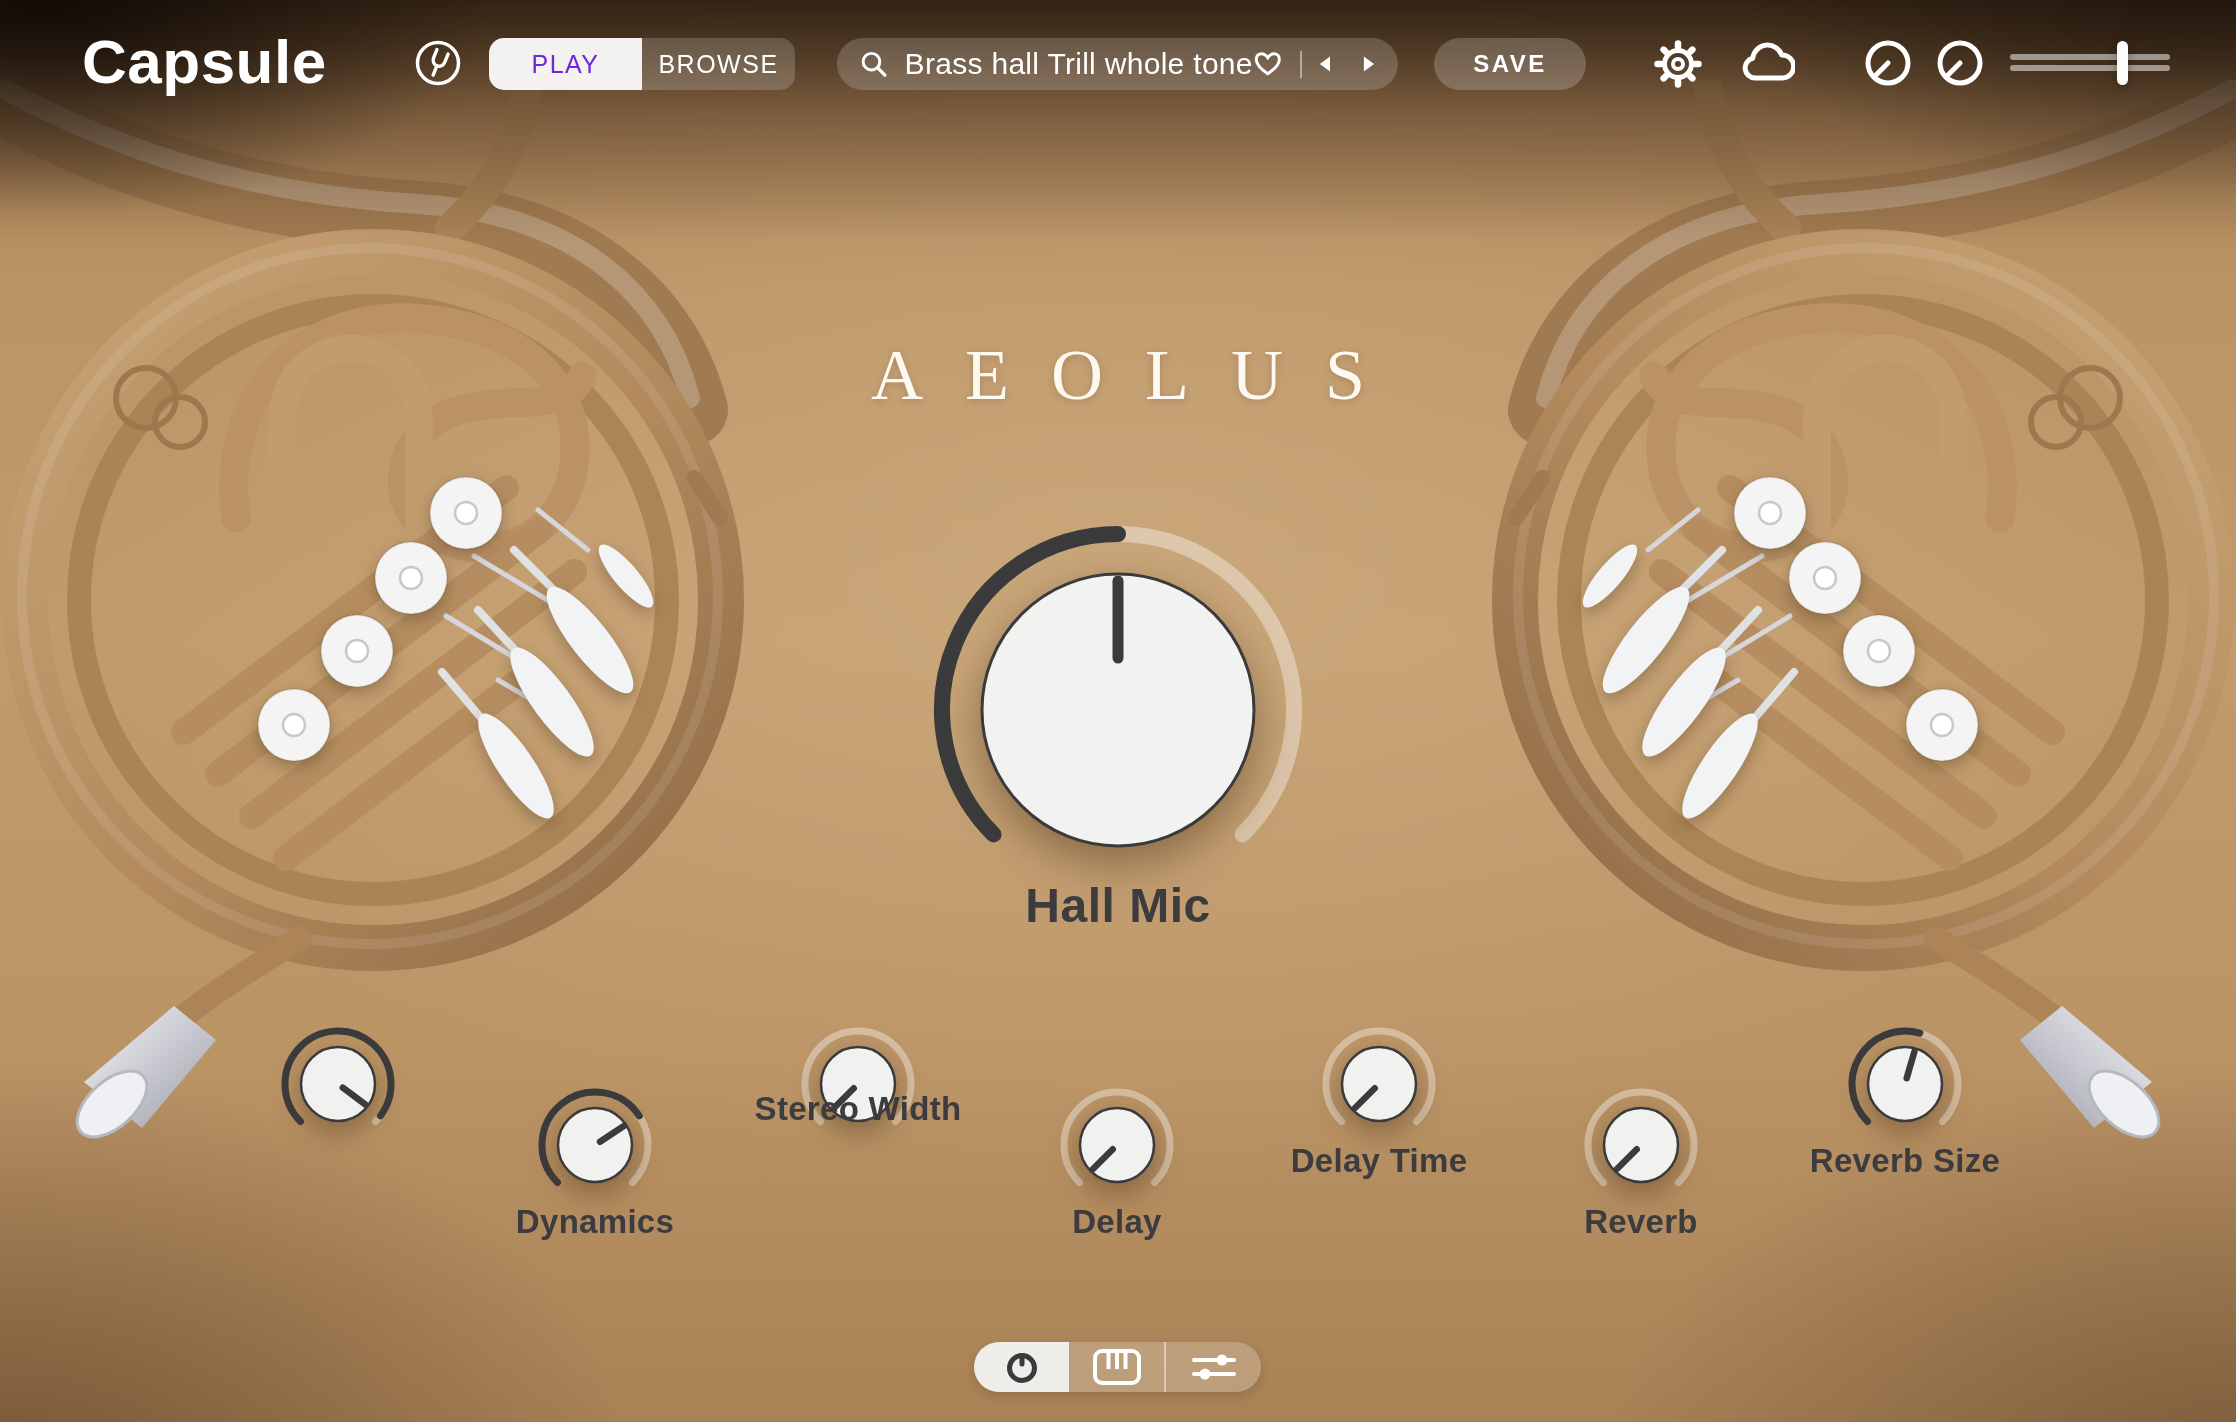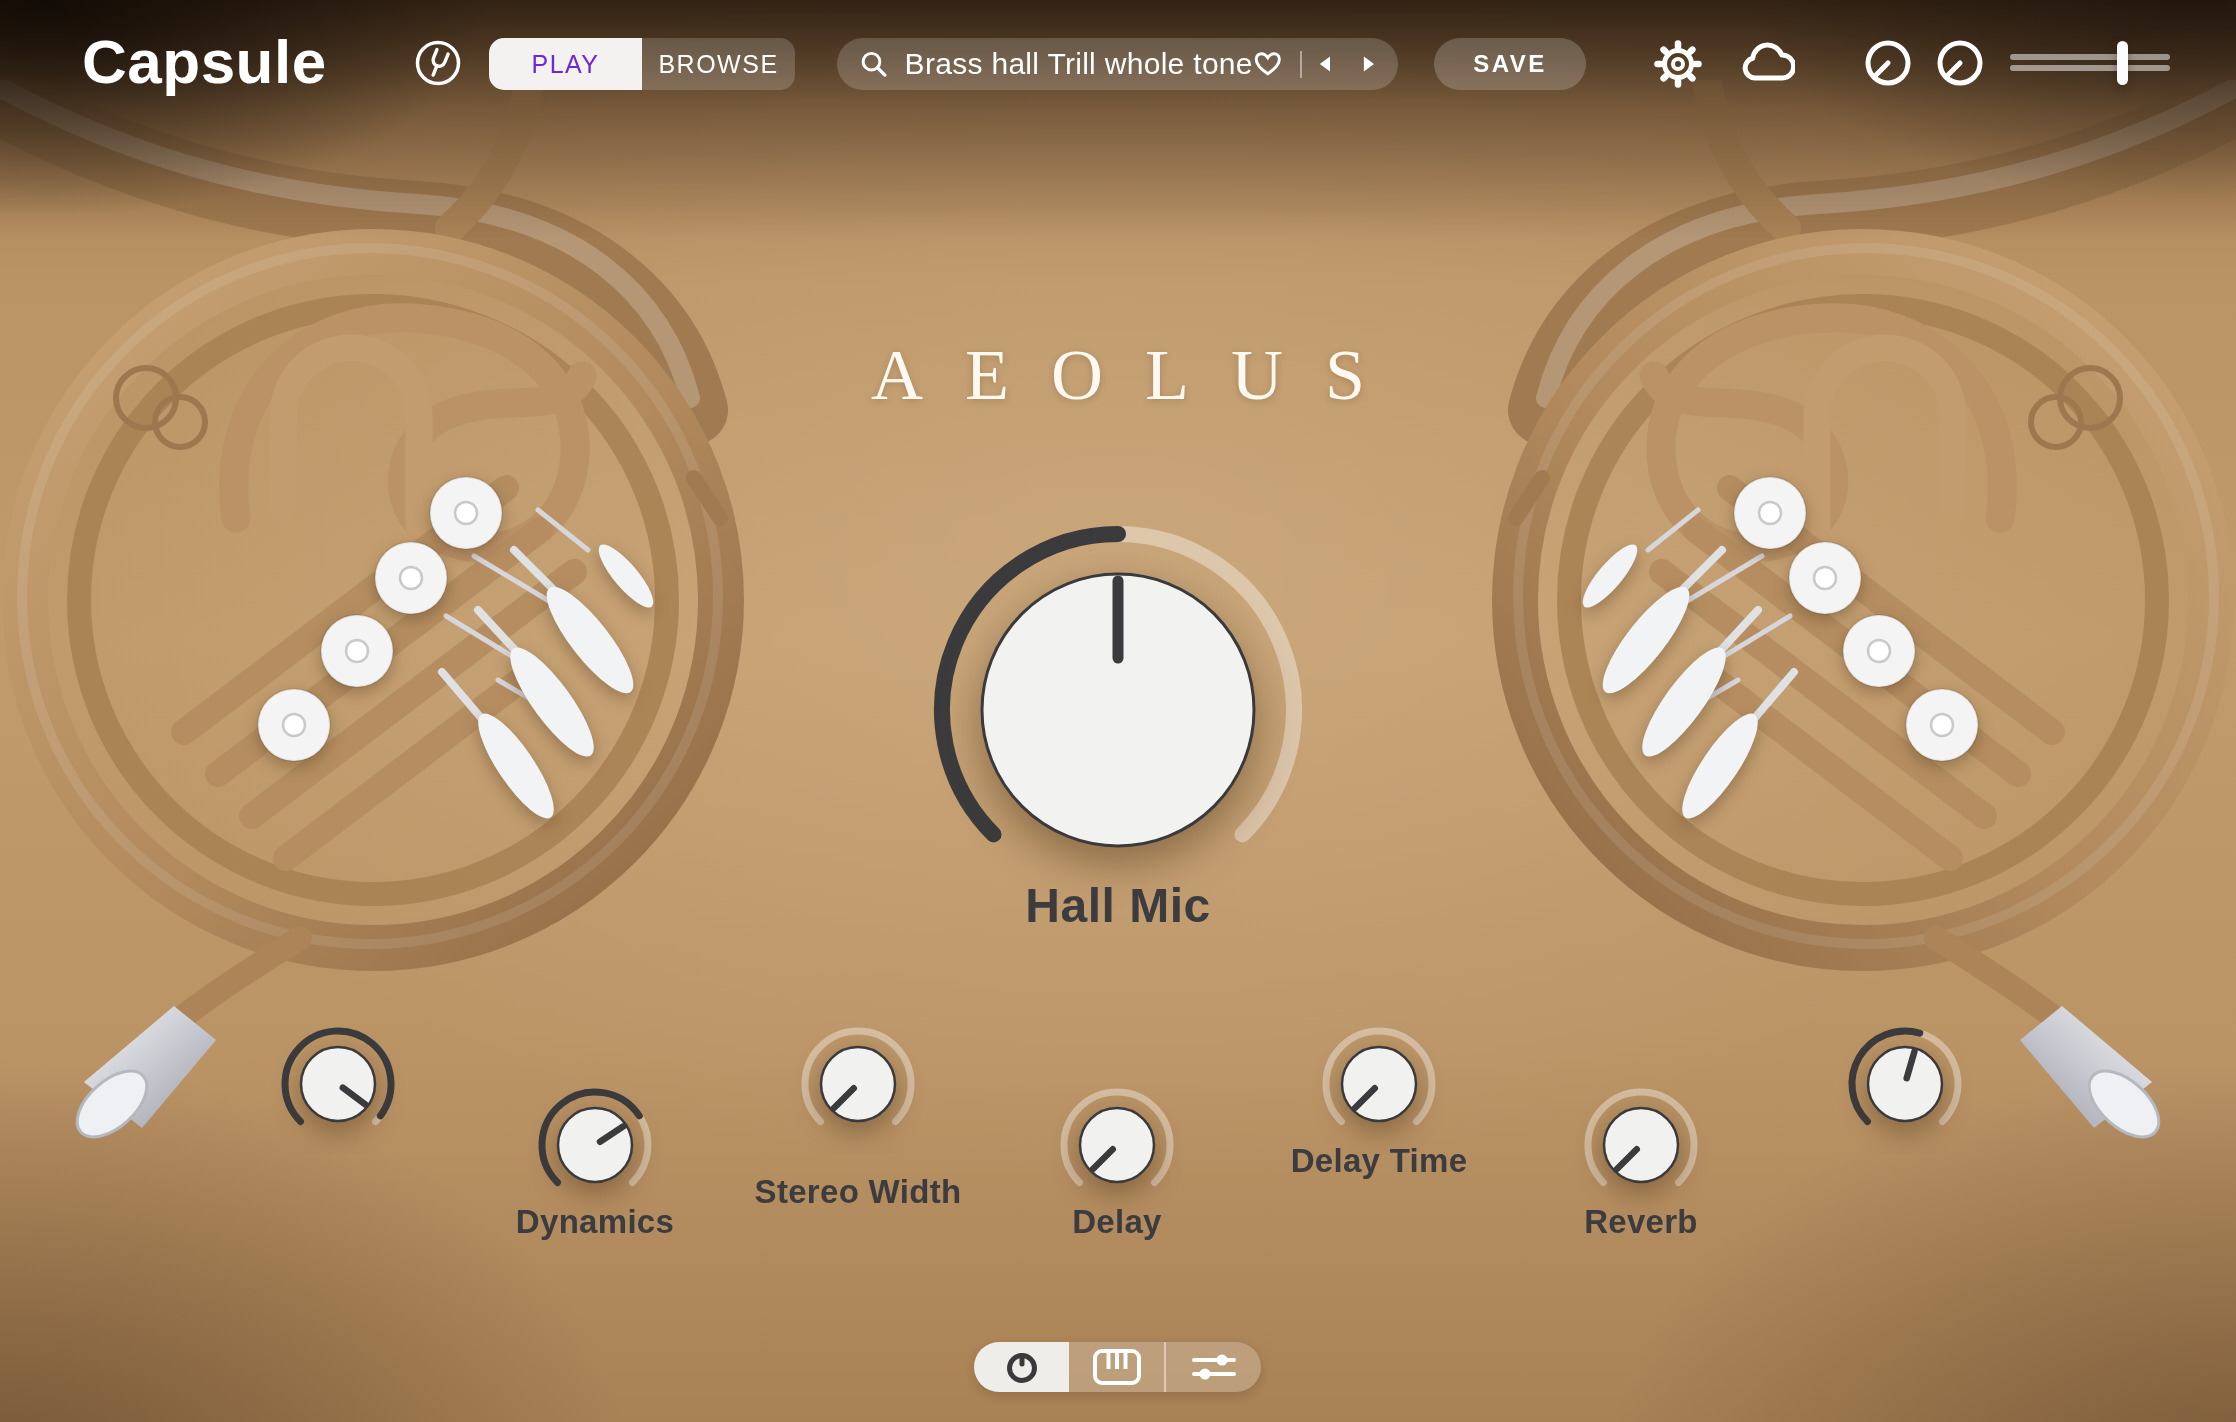--- a/index.html
+++ b/index.html
@@ -264,21 +264,21 @@
   <div class="knob-label" style="left:415px;top:1203px">Dynamics</div>
 
   <div class="knob" style="left:788px;top:1014px">
     <svg class="knob-svg" width="140" height="140" viewBox="0 0 140 140">
       <path class="arc-light" stroke-width="7" d="M 32.52334059711297 107.47665940288701 A 53 53 0 1 1 107.47665940288702 107.47665940288701"></path>
         <path class="arc-dark" stroke-width="7"></path>
       <circle class="face" cx="70" cy="70" r="37" stroke-width="2.5"></circle>
       <line class="pointer" x1="70" y1="36" x2="70" y2="64" stroke-width="6.5" transform="rotate(-135 70 70)"></line>
     </svg>
   </div>
-  <div class="knob-label" style="left:678px;top:1173px">Stereo Width</div>
+  <div class="knob-label" style="left:678px;top:1090px">Stereo Width</div>
 
   <div class="knob" style="left:1047px;top:1075px">
     <svg class="knob-svg" width="140" height="140" viewBox="0 0 140 140">
       <path class="arc-light" stroke-width="7" d="M 32.52334059711297 107.47665940288701 A 53 53 0 1 1 107.47665940288702 107.47665940288701"></path>
         <path class="arc-dark" stroke-width="7"></path>
       <circle class="face" cx="70" cy="70" r="37" stroke-width="2.5"></circle>
       <line class="pointer" x1="70" y1="36" x2="70" y2="64" stroke-width="6.5" transform="rotate(-135 70 70)"></line>
     </svg>
   </div>
   <div class="knob-label" style="left:937px;top:1203px">Delay</div>
@@ -304,20 +304,21 @@
   <div class="knob-label" style="left:1461px;top:1203px">Reverb</div>
 
   <div class="knob" style="left:1835px;top:1014px">
     <svg class="knob-svg" width="140" height="140" viewBox="0 0 140 140">
       <path class="arc-light" stroke-width="7" d="M 84.78652862007917 19.10443465912202 A 53 53 0 0 1 107.47665940288702 107.47665940288701"></path>
         <path class="arc-dark" stroke-width="7" d="M 32.52334059711297 107.47665940288701 A 53 53 0 0 1 84.78652862007917 19.10443465912202"></path>
       <circle class="face" cx="70" cy="70" r="37" stroke-width="2.5"></circle>
       <line class="pointer" x1="70" y1="36" x2="70" y2="64" stroke-width="6.5" transform="rotate(16.200000000000017 70 70)"></line>
     </svg>
   </div>
+  <div class="knob-label" style="left:1725px;top:1142px">Reverb Size</div>
 
   <div class="footer">
     <div class="fseg active">
       <svg width="40" height="40" viewBox="0 0 40 40" fill="none" stroke="#3a3a3c">
         <circle cx="20" cy="21" r="12.5" stroke-width="5"></circle>
         <path d="M20,8.5 v8.5" stroke-width="5" stroke-linecap="round"></path>
       </svg>
     </div>
     <div class="fseg idle">
       <svg width="48" height="36" viewBox="0 0 48 36" fill="none" stroke="#fff">

